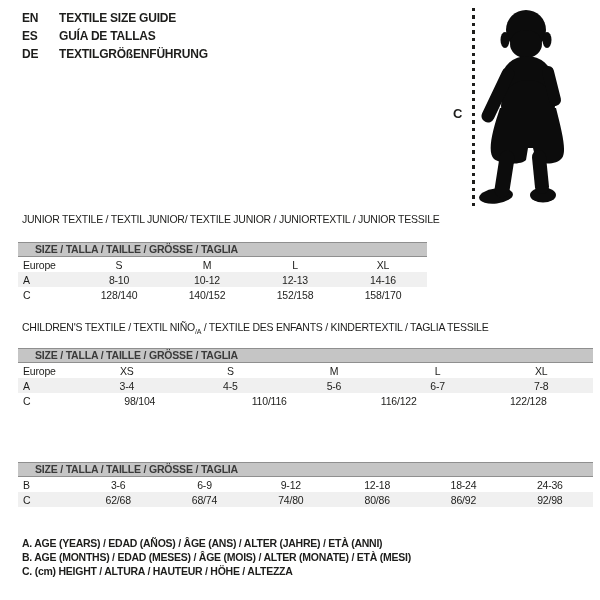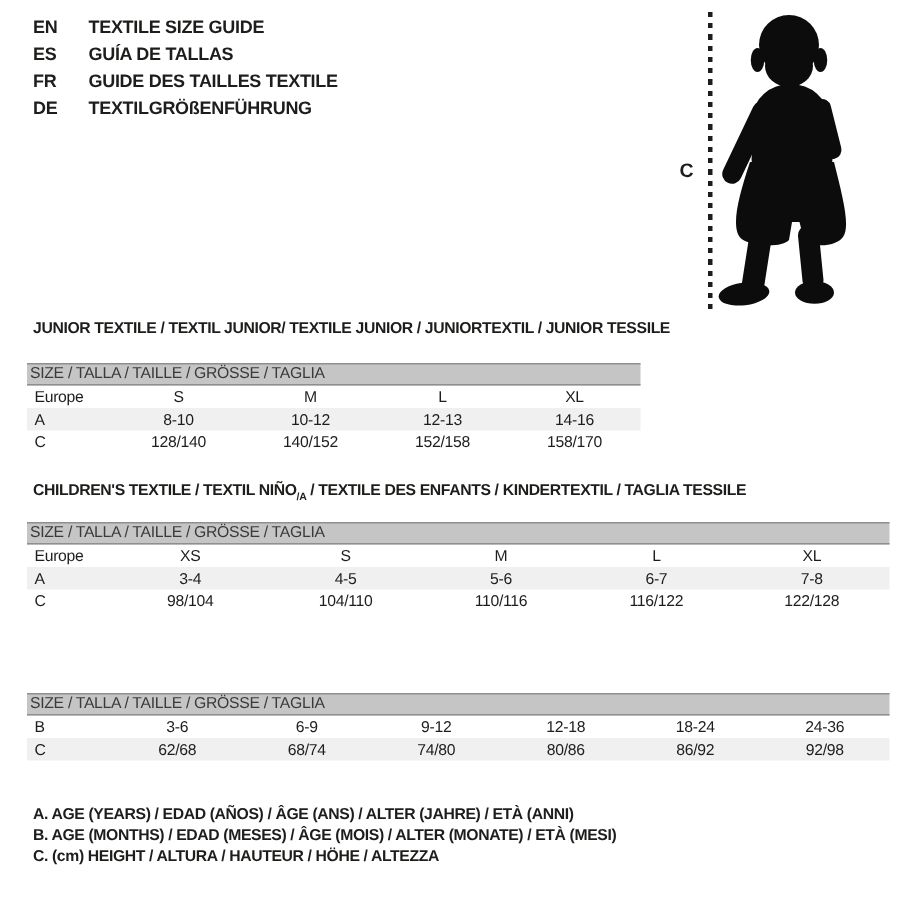--- a/index.html
+++ b/index.html
@@ -19,39 +19,39 @@
   .figure-area{position:absolute;left:440px;top:0;width:160px;height:212px;}
   .figure-area svg{position:absolute;left:0;top:0;}
   .dotted-line{
     position:absolute;left:32px;top:8px;width:3px;height:198px;
     background:repeating-linear-gradient(to bottom,#1d1d1b 0 3.5px,transparent 3.5px 7.5px);
   }
   .measure-c{position:absolute;left:13px;top:106px;font-weight:bold;font-size:13px;}
 
   
   .table-title{
-    position:absolute;left:22px;font-weight:bold;font-size:10.5px;
+    position:absolute;left:22px;font-weight:normal;font-size:10.5px;
     letter-spacing:-0.25px;line-height:14px;white-space:nowrap;
   }
   #title-1{top:212px;}
   #title-2{top:320px;}
   #title-3{top:424px;white-space:normal;width:540px;}
   .sub{font-size:7px;vertical-align:sub;}
 
   
   .size-table{position:absolute;left:18px;}
   #table-1{top:242px;width:409px;}
   #table-2{top:348px;width:575px;}
   #table-3{top:462px;width:575px;}
   .size-bar{
     background:var(--bar-bg,#c5c5c5);
     border-top:1px solid var(--border,#8f8f8f);
     border-bottom:1px solid var(--border,#8f8f8f);
     font-size:10.5px;color:#3a3a3a;letter-spacing:-0.2px;
-    height:11px;line-height:11px;padding:1px 0 1px 2px;
+    height:11px;line-height:11px;padding:1px 0 1px 17px;font-weight:bold;
   }
   .trow{display:table;width:100%;table-layout:fixed;height:15px;}
   .trow.striped{background:var(--stripe-bg,#f0f0f0);}
   .tcell{
     display:table-cell;vertical-align:middle;text-align:center;
     font-size:10.5px;letter-spacing:-0.2px;
   }
   .tcell.tlabel{width:52px;text-align:left;padding-left:5px;}
 
   
@@ -63,24 +63,20 @@
 <div class="canvas">
 
   <div class="langs" id="langs">
       <div class="lang-row">
         <span class="lang-code">EN</span>
         <span class="lang-text">TEXTILE SIZE GUIDE</span>
       </div>
       <div class="lang-row">
         <span class="lang-code">ES</span>
         <span class="lang-text">GUÍA DE TALLAS</span>
-      </div>
-      <div class="lang-row">
-        <span class="lang-code">FR</span>
-        <span class="lang-text">GUIDE DES TAILLES TEXTILE</span>
       </div>
       <div class="lang-row">
         <span class="lang-code">DE</span>
         <span class="lang-text">TEXTILGRÖßENFÜHRUNG</span>
       </div>
     </div>
 
   <div class="figure-area">
     <div class="dotted-line"></div>
     <div class="measure-c">C</div>
@@ -150,21 +146,20 @@
         <div class="tcell tlabel">A</div>
         <div class="tcell">3-4</div>
         <div class="tcell">4-5</div>
         <div class="tcell">5-6</div>
         <div class="tcell">6-7</div>
         <div class="tcell">7-8</div>
       </div>
       <div class="trow">
         <div class="tcell tlabel">C</div>
         <div class="tcell">98/104</div>
-        <div class="tcell">104/110</div>
         <div class="tcell">110/116</div>
         <div class="tcell">116/122</div>
         <div class="tcell">122/128</div>
       </div>
     </div>
 
   <div id="table-3" class="size-table">
       <div class="size-bar">SIZE / TALLA / TAILLE / GRÖSSE / TAGLIA</div>
       <div class="trow">
         <div class="tcell tlabel">B</div>

